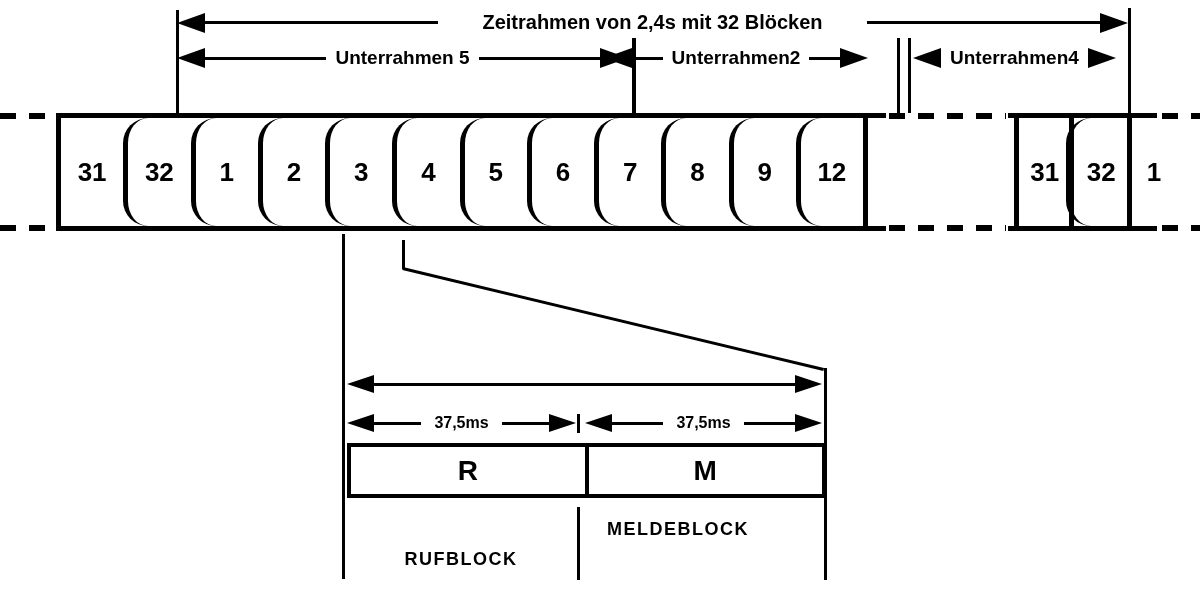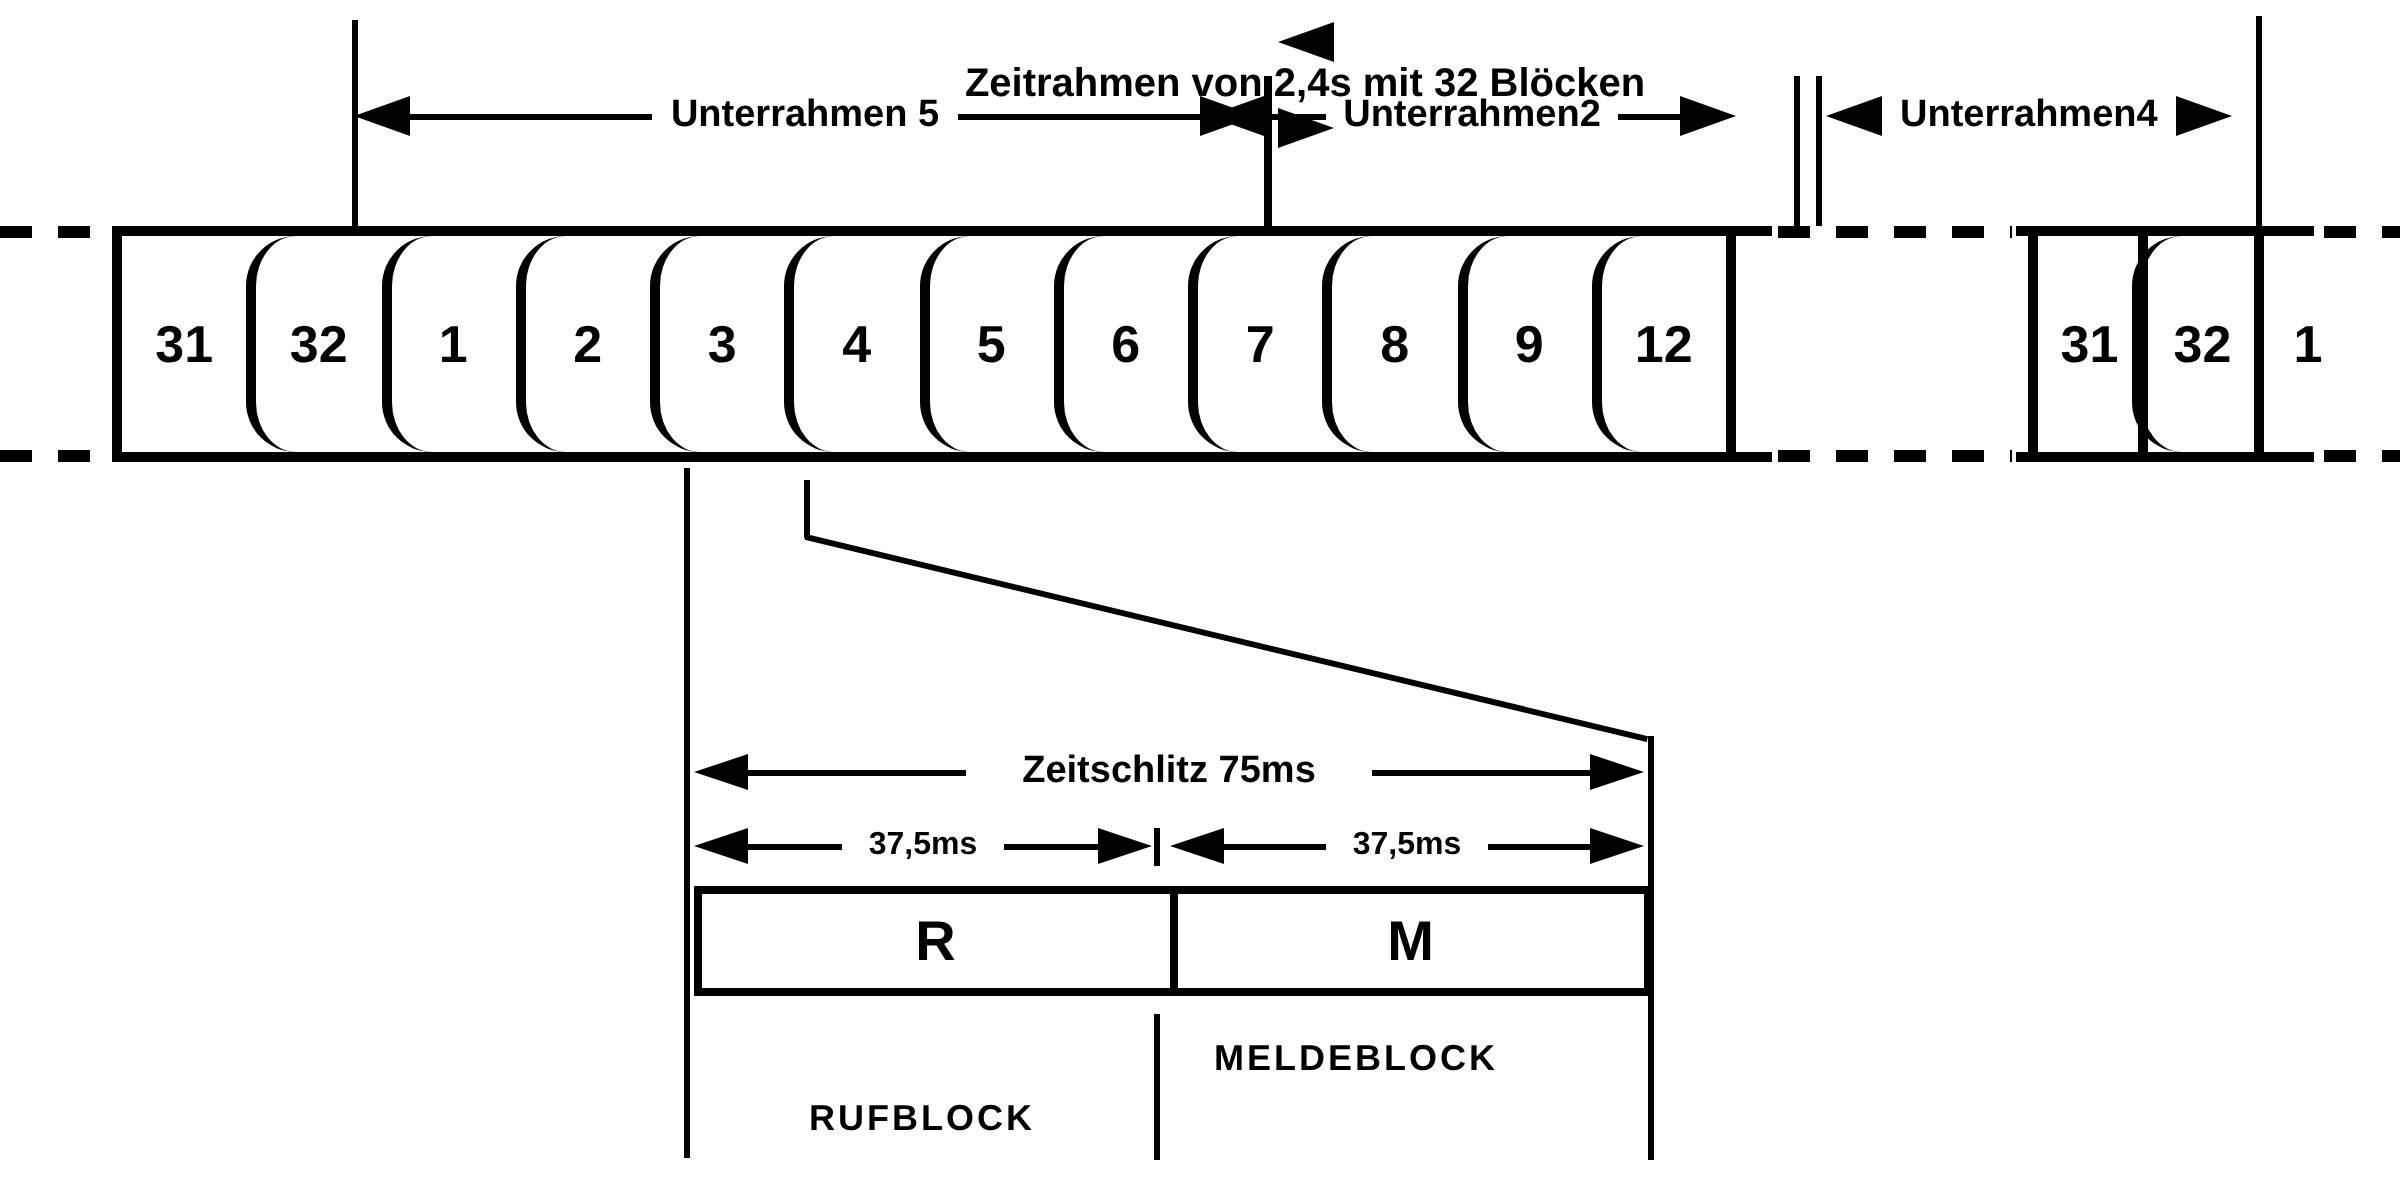--- a/index.html
+++ b/index.html
@@ -19,21 +19,21 @@
   .arr .hl{width:0;height:0;flex:0 0 auto;
            border-top:10px solid transparent;border-bottom:10px solid transparent;
            border-right:28px solid #000;}
   .arr .hr{width:0;height:0;flex:0 0 auto;
            border-top:10px solid transparent;border-bottom:10px solid transparent;
            border-left:28px solid #000;}
   .arr.sm .hl{border-top-width:9px;border-bottom-width:9px;border-right-width:27px;}
   .arr.sm .hr{border-top-width:9px;border-bottom-width:9px;border-left-width:27px;}
   .arr .lbl{white-space:nowrap;flex:0 0 auto;}
   
-  #frame-arrow{left:177px;top:11px;width:951px;flex-direction:column;}
+  #frame-arrow{left:177px;top:11px;width:951px;}
   #frame-arrow .lbl{font-size:20px;padding:0 44px;}
   
   .subarr .lbl{font-size:19px;padding:0 9px;}
   #sub1{left:177px;top:47px;width:451px;}
   #sub2{left:604px;top:47px;width:264px;}
   #sub4{left:913px;top:47px;width:215px;align-items:center;}
   
   .btable{position:absolute;left:56px;top:113px;width:812px;height:118px;
           border:5px solid #000;box-sizing:border-box;display:flex;}
   .btable .cell,.rcells .cell{flex:1 1 0;display:flex;align-items:center;justify-content:center;
@@ -139,21 +139,20 @@
 
 <div class="vline" style="left:342px;top:234px;height:345px;"></div>
 <div class="vline" style="left:402px;top:240px;height:29px;"></div>
 <div id="diag"></div>
 <div class="vline" style="left:824px;top:368px;height:212px;"></div>
 <div class="vline" style="left:577px;top:507px;height:73px;"></div>
 
 <div class="arr sm" id="slot-arrow">
   <span class="hl"></span>
   <span class="ln"></span>
-  <span class="lbl">Zeitschlitz 75ms</span>
   <span class="ln"></span>
   <span class="hr"></span>
 </div>
 <div class="arr sm halfarr" id="half1">
   <span class="hl"></span>
   <span class="ln"></span>
   <span class="lbl">37,5ms</span>
   <span class="ln"></span>
   <span class="hr"></span>
 </div>

